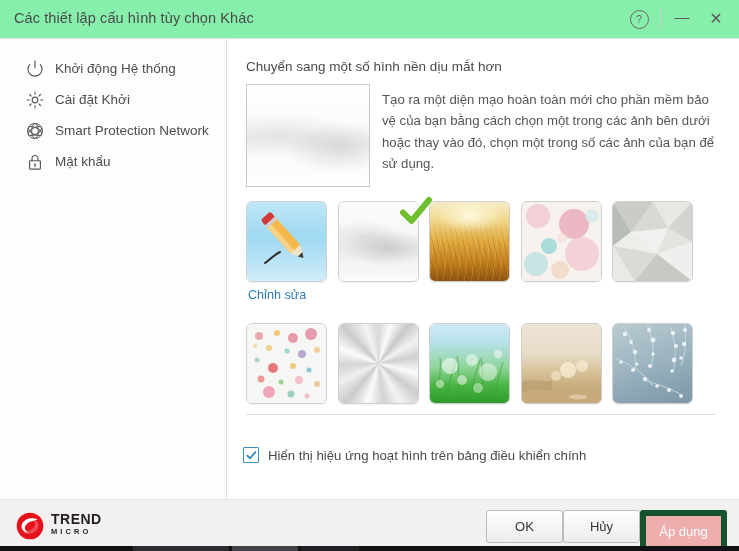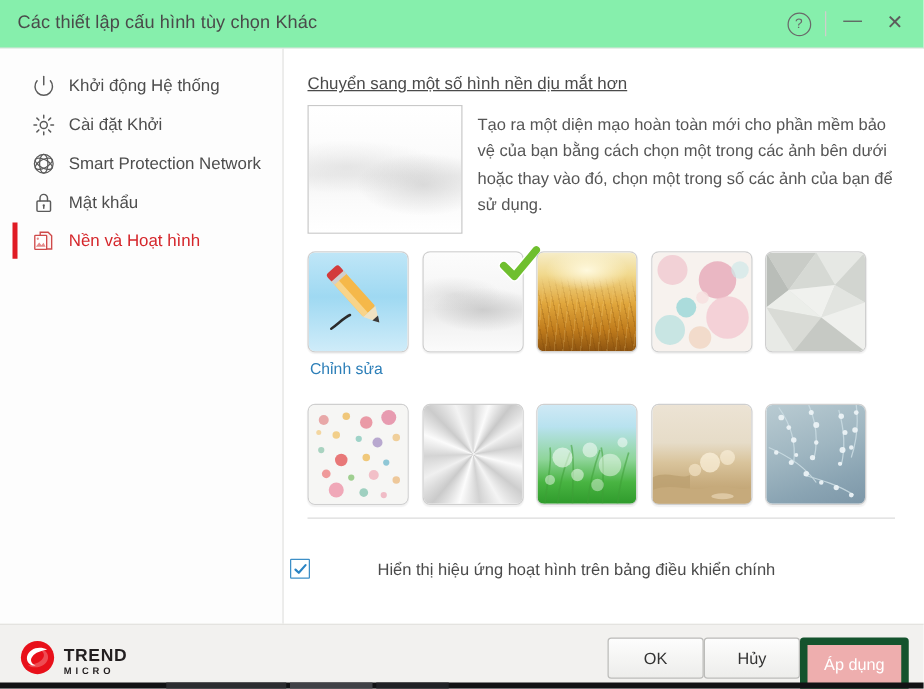--- a/index.html
+++ b/index.html
@@ -55,21 +55,21 @@
   .nav-item.active .sel-bar{display:block;}
   .nav-ico{
     width:22px;height:22px;margin-right:9px;flex:none;
     display:flex;align-items:center;justify-content:center;
   }
   .nav-label{font-size:13.5px;color:#4d4d4d;}
   .nav-item.active .nav-label{color:#d5262b;}
 
   
   .panel-head{
-    position:absolute;left:19px;top:20px;font-size:13.5px;color:#4a4a4a;text-decoration:underline;
+    position:absolute;left:19px;top:20px;font-size:13.5px;color:#4a4a4a;
   }
   .preview-box{
     position:absolute;left:19px;top:45px;width:122px;height:101px;
     border:1px solid #c9c9c9;background:#ffffff;overflow:hidden;
   }
   .preview-img{
     width:100%;height:100%;
     background:
       radial-gradient(ellipse 70% 40% at 75% 62%, rgba(176,176,176,.40) 0%, rgba(200,200,200,0) 62%),
       radial-gradient(ellipse 90% 30% at 25% 48%, rgba(186,186,186,.28) 0%, rgba(210,210,210,0) 70%),
@@ -158,33 +158,33 @@
   .art-floral{
     width:100%;height:100%;
     background:linear-gradient(160deg,#b9cbd2 0%,#9fb6c1 45%,#8aa4b3 75%,#7d97a8 100%);
     position:relative;overflow:hidden;
   }
 
   
   .hr{
     position:absolute;left:19px;top:375px;width:470px;height:1px;background:#dcdcdc;
   }
-  .chk-row{position:absolute;left:5px;top:408px;display:flex;align-items:center;cursor:pointer;gap:45px;}
+  .chk-row{position:absolute;left:16px;top:408px;display:flex;align-items:center;cursor:pointer;}
   .chk-box{
     width:14px;height:14px;border:1px solid #3d8fc7;background:#fff;border-radius:1px;
     display:flex;align-items:center;justify-content:center;flex:none;
   }
   .chk-label{margin-left:9px;font-size:13.2px;color:#4a4a4a;}
 
   
   .footer{
     position:absolute;left:0;top:499px;width:739px;height:52px;
     background:#f2f1ef;border-top:1px solid #e4e3e0;
   }
-  .brand{position:absolute;left:16px;top:12px;display:flex;align-items:flex-end;}
+  .brand{position:absolute;left:16px;top:12px;display:flex;align-items:flex-start;}
   .brand-mark{width:28px;height:28px;flex:none;}
   .brand-text{margin-left:7px;line-height:1;}
   .brand-t1{font-size:14px;font-weight:bold;color:#231f20;letter-spacing:.5px;}
   .brand-t2{font-size:7.5px;font-weight:bold;color:#231f20;letter-spacing:3.1px;margin-top:2px;}
   .btn-bar{position:absolute;right:12px;top:10px;display:flex;gap:0;}
   .btn{
     width:75px;height:31px;border-radius:3px;font-size:13px;
     display:flex;align-items:center;justify-content:center;cursor:pointer;
   }
   .btn-default{
@@ -270,32 +270,20 @@
             <svg width="20" height="20" viewBox="0 0 24 24" fill="none" stroke="#5a5a5a" stroke-width="1.4">
               <rect x="5.5" y="10.5" width="13" height="10" rx="1"></rect>
               <path d="M8.4 10.4V7.8a3.6 3.6 0 0 1 7.2 0v2.6" stroke-linecap="round"></path>
               <circle cx="12" cy="14.8" r="1.1" fill="#5a5a5a" stroke="none"></circle>
               <line x1="12" y1="15.4" x2="12" y2="17.6" stroke-linecap="round"></line>
             </svg>
           </span>
           <span class="nav-label">Mật khẩu</span>
         </div>
 
-        <div class="nav-item active">
-          <div class="sel-bar"></div>
-          <span class="nav-ico">
-            <svg width="20" height="20" viewBox="0 0 24 24" fill="none" stroke="#cf4a4a" stroke-width="1.3">
-              <path d="M8.6 3.4h7.6l3.4 3.4v12.6H8.6z" fill="#fdf3f3"></path>
-              <rect x="3.4" y="6.4" width="11.4" height="13.4" rx="0.6" fill="#fff"></rect>
-              <path d="M4.4 17.2l3.2-4 2.2 2.6 2-2.4 2 3.8z" fill="#e48b8b" stroke="none"></path>
-              <circle cx="6.3" cy="9.6" r="1.1" fill="#e48b8b" stroke="none"></circle>
-            </svg>
-          </span>
-          <span class="nav-label">Nền và Hoạt hình</span>
-        </div>
 
       </div>
     </div>
 
     <div class="panel">
 
       <div class="panel-head">Chuyển sang một số hình nền dịu mắt hơn</div>
 
       <div class="preview-box">
         <div class="preview-img"></div>

